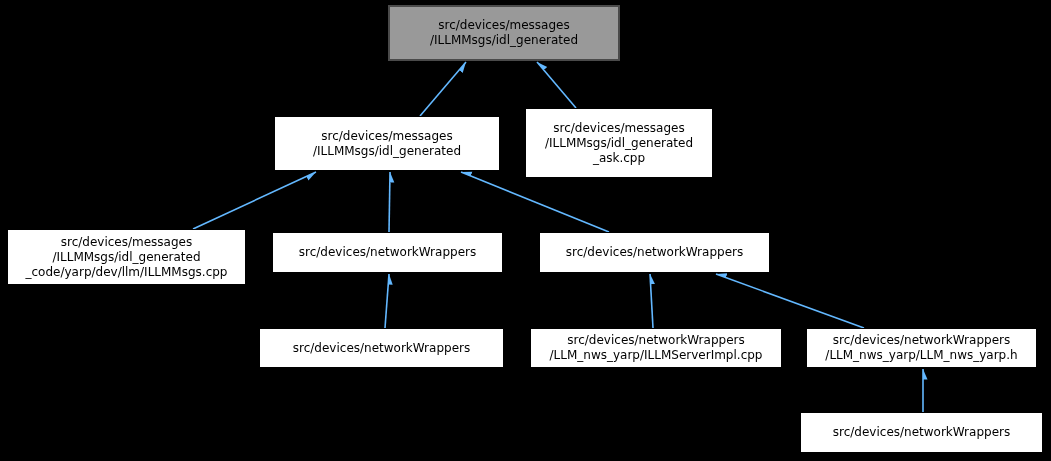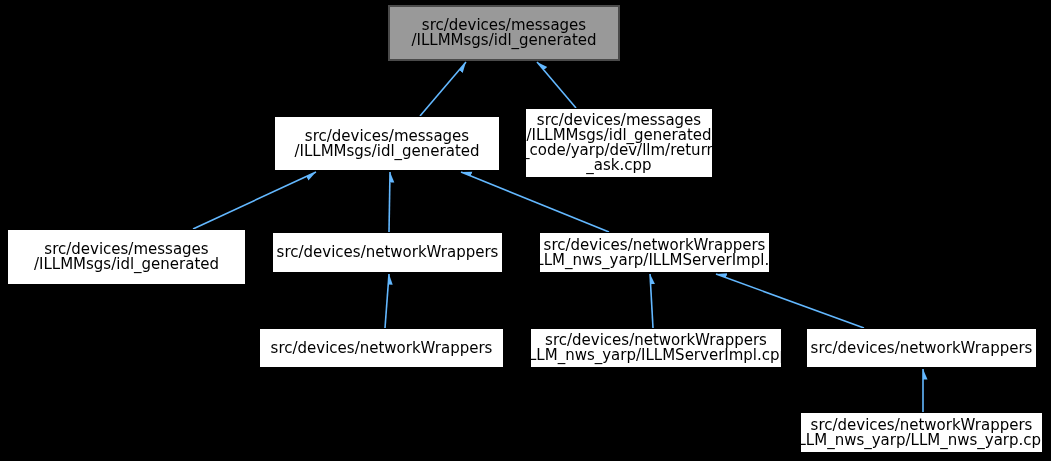--- a/index.html
+++ b/index.html
@@ -27,21 +27,21 @@
     position: absolute;
     box-sizing: border-box;
     background: #ffffff;
     border: 1.5px solid #000000;
     color: #000000;
     display: flex;
     flex-direction: column;
     justify-content: center;
     align-items: center;
     text-align: center;
-    font-size: 15px;
+    font-size: 12px;
     line-height: 15px;
     z-index: 2;
     cursor: pointer;
     white-space: nowrap;
   }
   .graph-node.highlight {
     background: #999999;
     border: 2px solid #4a4a4a;
   }
   .graph-node span {
@@ -75,42 +75,41 @@
         <span>src/devices/messages</span>
         <span>/ILLMMsgs/idl_generated</span>
       </div>
       <div class="graph-node" style="left: 274px; top: 116px; width: 226px; height: 55px; background: rgb(255, 255, 255); border-color: rgb(0, 0, 0); color: rgb(0, 0, 0);">
         <span>src/devices/messages</span>
         <span>/ILLMMsgs/idl_generated</span>
       </div>
       <div class="graph-node" style="left: 525px; top: 108px; width: 188px; height: 70px; background: rgb(255, 255, 255); border-color: rgb(0, 0, 0); color: rgb(0, 0, 0);">
         <span>src/devices/messages</span>
         <span>/ILLMMsgs/idl_generated</span>
-        <span>_code/yarp/dev/llm/return</span>
         <span>_ask.cpp</span>
       </div>
       <div class="graph-node" style="left: 7px; top: 229px; width: 239px; height: 56px; background: rgb(255, 255, 255); border-color: rgb(0, 0, 0); color: rgb(0, 0, 0);">
         <span>src/devices/messages</span>
         <span>/ILLMMsgs/idl_generated</span>
+        <span>_code/yarp/dev/llm/ILLMMsgs.cpp</span>
       </div>
       <div class="graph-node" style="left: 272px; top: 232px; width: 231px; height: 41px; background: rgb(255, 255, 255); border-color: rgb(0, 0, 0); color: rgb(0, 0, 0);">
         <span>src/devices/networkWrappers</span>
       </div>
       <div class="graph-node" style="left: 539px; top: 232px; width: 231px; height: 41px; background: rgb(255, 255, 255); border-color: rgb(0, 0, 0); color: rgb(0, 0, 0);">
         <span>src/devices/networkWrappers</span>
-        <span>/LLM_nws_yarp/ILLMServerImpl.h</span>
       </div>
       <div class="graph-node" style="left: 259px; top: 328px; width: 245px; height: 40px; background: rgb(255, 255, 255); border-color: rgb(0, 0, 0); color: rgb(0, 0, 0);">
         <span>src/devices/networkWrappers</span>
       </div>
       <div class="graph-node" style="left: 530px; top: 328px; width: 252px; height: 40px; background: rgb(255, 255, 255); border-color: rgb(0, 0, 0); color: rgb(0, 0, 0);">
         <span>src/devices/networkWrappers</span>
         <span>/LLM_nws_yarp/ILLMServerImpl.cpp</span>
       </div>
       <div class="graph-node" style="left: 806px; top: 328px; width: 231px; height: 40px; background: rgb(255, 255, 255); border-color: rgb(0, 0, 0); color: rgb(0, 0, 0);">
         <span>src/devices/networkWrappers</span>
+        <span>/LLM_nws_yarp/LLM_nws_yarp.h</span>
       </div>
       <div class="graph-node" style="left: 800px; top: 412px; width: 243px; height: 41px; background: rgb(255, 255, 255); border-color: rgb(0, 0, 0); color: rgb(0, 0, 0);">
         <span>src/devices/networkWrappers</span>
-        <span>/LLM_nws_yarp/LLM_nws_yarp.cpp</span>
       </div>
     </div>
 </div>
 
 </body></html>

